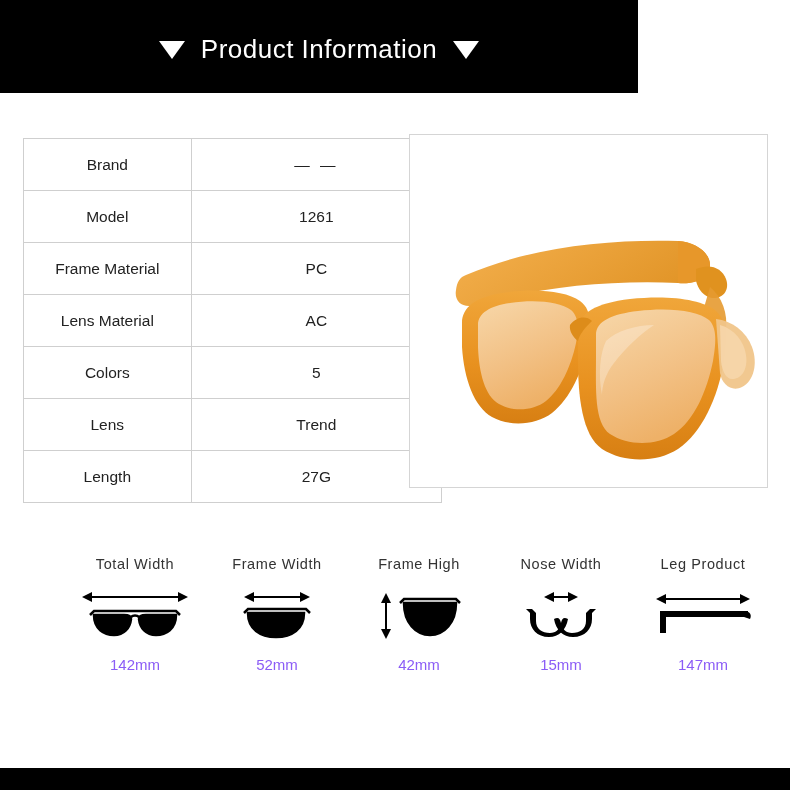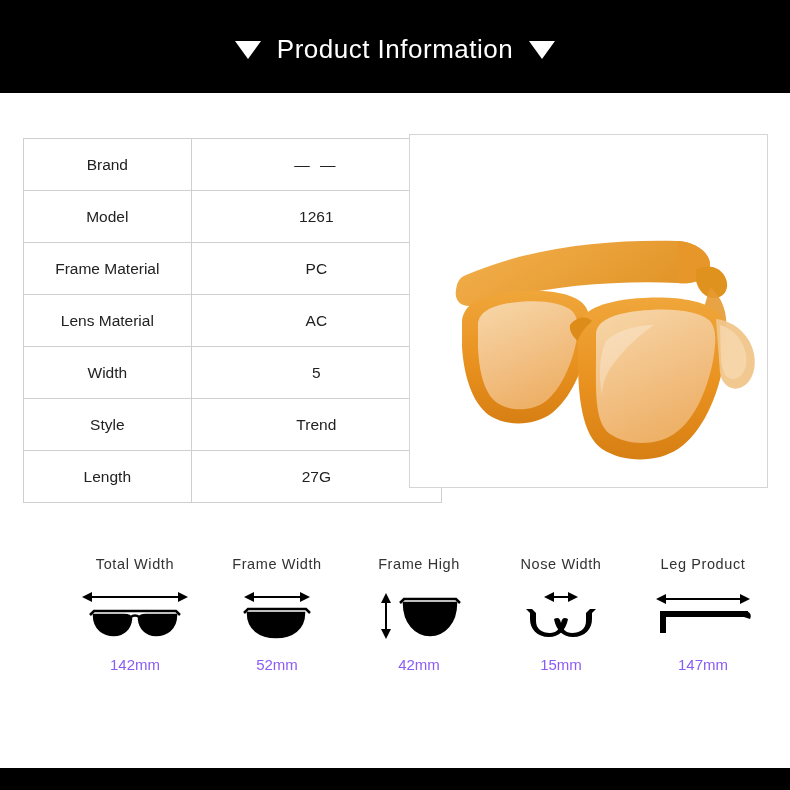--- a/index.html
+++ b/index.html
@@ -18,21 +18,21 @@
     width: 790px;
     height: 790px;
     position: relative;
     background: #ffffff;
   }
   
   .header-band {
     position: absolute;
     left: 0;
     top: 0;
-    width: 790px;
+    width: 638px;
     height: 93px;
     background: #000000;
     display: flex;
     align-items: center;
     justify-content: center;
   }
   .header-inner {
     display: flex;
     align-items: center;
     justify-content: center;
@@ -168,25 +168,25 @@
       </tr>
       <tr>
         <td class="spec-label">Frame Material</td>
         <td class="spec-value">PC</td>
       </tr>
       <tr>
         <td class="spec-label">Lens Material</td>
         <td class="spec-value">AC</td>
       </tr>
       <tr>
-        <td class="spec-label">Width</td>
+        <td class="spec-label">Colors</td>
         <td class="spec-value">5</td>
       </tr>
       <tr>
-        <td class="spec-label">Style</td>
+        <td class="spec-label">Lens</td>
         <td class="spec-value">Trend</td>
       </tr>
       <tr>
         <td class="spec-label">Length</td>
         <td class="spec-value">27G</td>
       </tr>
     </tbody>
   </table>
 
   <div class="photo-box">

